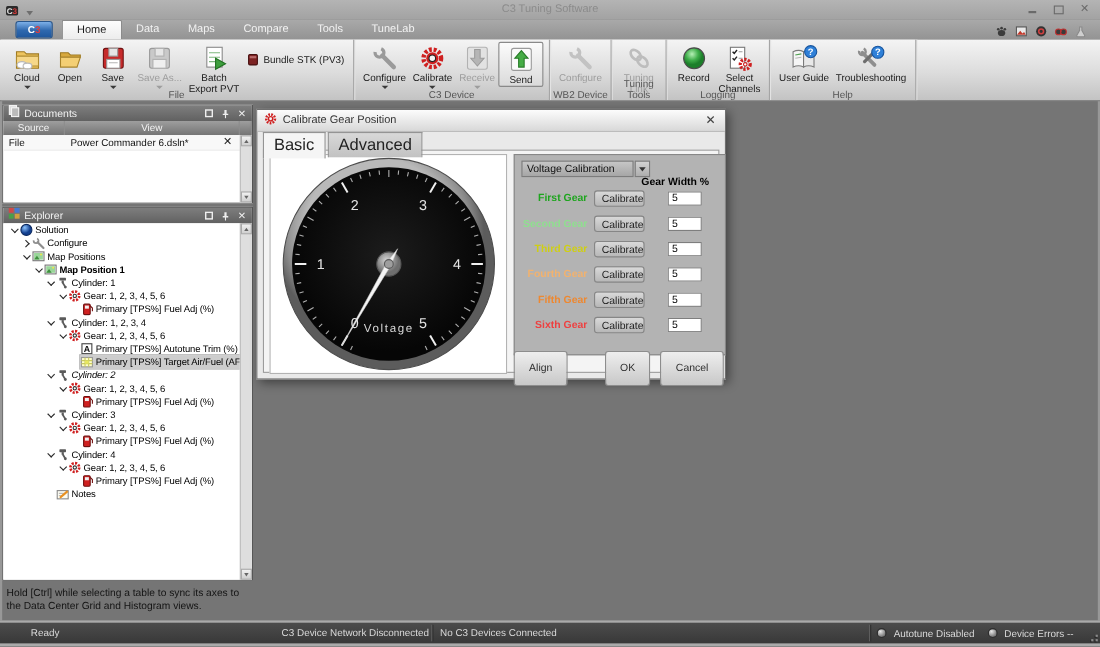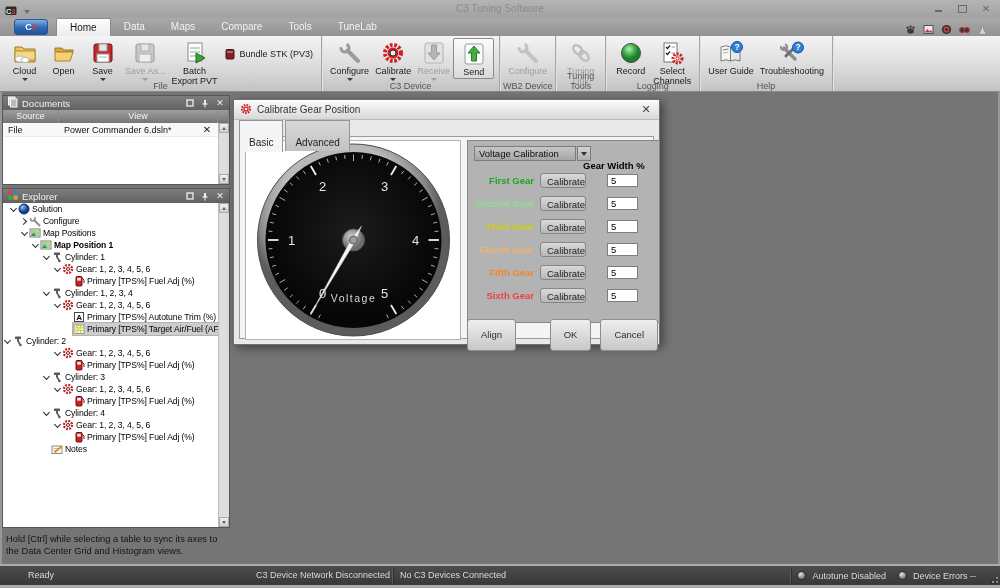--- a/index.html
+++ b/index.html
@@ -69,21 +69,21 @@
   .trow.selected .tcontent{background:#cdcdcd;outline:1px solid #b2b2b2;}
   .trow.bold{font-weight:bold;}
   .hint{position:absolute;left:6px;top:533px;width:218px;font-size:9.3px;line-height:12px;color:#141414;}
   
   .dialog{position:absolute;left:233px;top:99px;width:427px;height:246px;background:#e9e9e9;border:1px solid #6f6f6f;
     box-shadow:3px 3px 9px rgba(0,0,0,.45);box-sizing:border-box;}
   .dtitle{height:19px;background:linear-gradient(#fcfcfc,#d8d8d8);border-bottom:1px solid #bcbcbc;display:flex;align-items:center;gap:5px;padding:0 6px;}
   .dtitle .dtext{flex:1;font-size:10px;color:#333;}
   .dclose{color:#444;font-size:11px;width:14px;text-align:center;}
   .dtabs{position:absolute;top:20px;left:5px;display:flex;z-index:3;}
-  .dtab{font-size:10px;color:#222;padding:16px 9px 3px;background:linear-gradient(#d8d8d8,#c2c2c2);border:1px solid #949494;border-bottom:none;margin-right:2px;}
+  .dtab{font-size:15px;color:#222;padding:2px 9px 3px;background:linear-gradient(#d8d8d8,#c2c2c2);border:1px solid #949494;border-bottom:none;margin-right:2px;}
   .dtab.active{background:#f5f5f5;padding-bottom:4px;margin-bottom:-1px;}
   .dcontent{position:absolute;top:36px;left:5px;right:5px;bottom:5px;background:#f4f4f4;border:1px solid #9c9c9c;}
   .gauge-panel{position:absolute;left:5px;top:3px;width:216px;height:200px;background:#fff;border:1px solid #b3b3b3;box-sizing:border-box;}
   .ctrl-panel{position:absolute;left:227px;top:3px;width:193px;height:183px;background:#b3b3b3;border:1px solid #878787;box-sizing:border-box;}
   .combo{position:absolute;left:6px;top:5px;width:102px;height:15px;background:linear-gradient(#c6c6c6,#a6a6a6);
     border:1px solid #7c7c7c;font-size:9.5px;color:#0d0d0d;padding:1px 4px;box-sizing:border-box;line-height:11px;}
   .combo-btn{position:absolute;left:109px;top:5px;width:14px;height:15px;background:linear-gradient(#d2d2d2,#aeaeae);
     border:1px solid #7c7c7c;box-sizing:border-box;display:flex;align-items:center;justify-content:center;}
   .combo-btn .tri{width:0;height:0;border-left:3px solid transparent;border-right:3px solid transparent;border-top:4px solid #333;}
   .gw-label{position:absolute;right:6px;top:19px;width:70px;font-size:9.5px;font-weight:bold;color:#000;}
@@ -608,21 +608,21 @@
                 <line x1="4.3" y1="2" x2="4.3" y2="10.5" stroke="#c9c95f"></line>
                 <line x1="7.6" y1="2" x2="7.6" y2="10.5" stroke="#c9c95f"></line>
                 <line x1="1" y1="4.8" x2="11" y2="4.8" stroke="#c9c95f"></line>
                 <line x1="1" y1="7.6" x2="11" y2="7.6" stroke="#c9c95f"></line>
                 <rect x="4.3" y="4.8" width="3.3" height="2.8" fill="#e8e860"></rect>
               </svg>
             </span>
             <span class="tlabel">Primary  [TPS%] Target Air/Fuel (AFR)</span>
           </span>
         </div>
-        <div class="trow" style="">
+        <div class="trow" style="padding-left: 39px; font-style: italic;">
           <span class="aslot">
             <span class="chev-d"></span>
           </span>
           <span class="tcontent">
             <span class="ticon">
               <svg width="12" height="12" viewBox="0 0 12 12">
                 <rect x="3" y="1.5" width="6" height="2.6" rx="0.6" fill="#5a5a5a"></rect>
                 <rect x="5" y="4" width="2" height="2.4" fill="#5a5a5a"></rect>
                 <line x1="6" y1="6" x2="8.2" y2="9.6" stroke="#5a5a5a" stroke-width="1.6"></line>
                 <circle cx="8.4" cy="10" r="1.3" fill="#5a5a5a"></circle>

